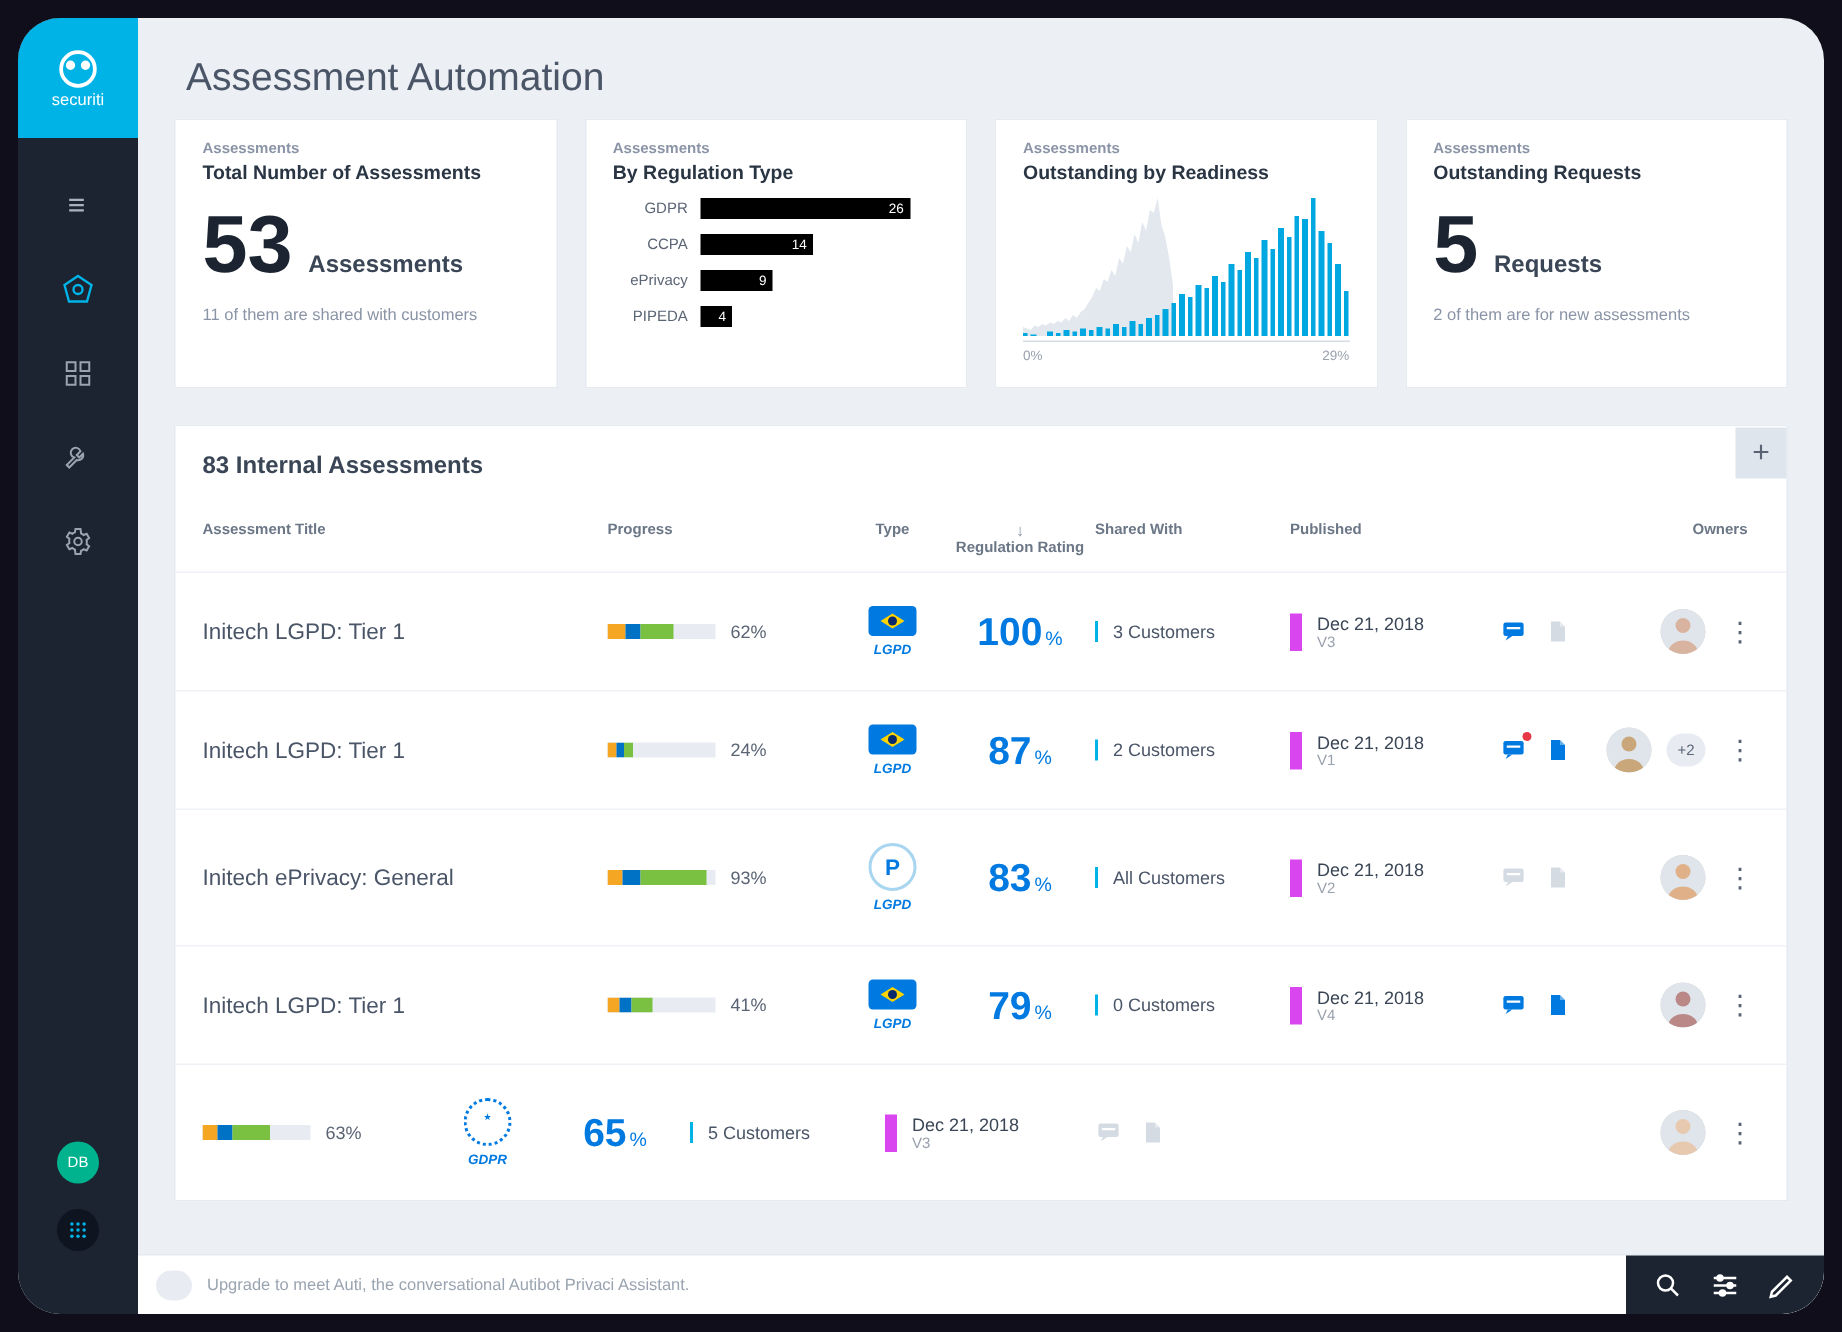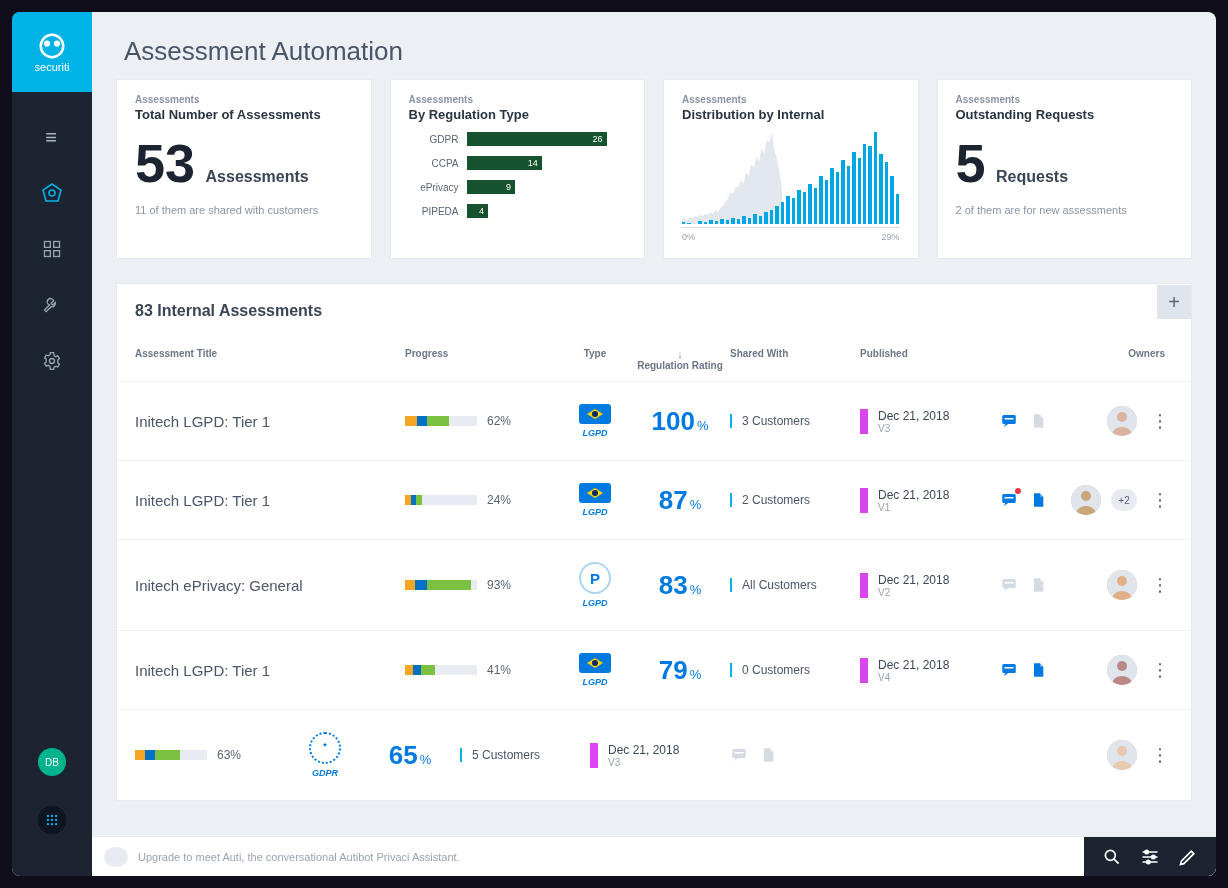--- a/index.html
+++ b/index.html
@@ -8,21 +8,21 @@
     background: #0f0e1a;
     width: 1228px;
     height: 888px;
     overflow: hidden;
     position: relative;
   }
   .tablet-frame {
     position: absolute;
     inset: 12px;
     background: #eceff3;
-    border-radius: 8px;
+    border-radius: 28px;
     overflow: hidden;
     display: flex;
   }
   .sidebar {
     width: 80px;
     background: #1b2430;
     display: flex;
     flex-direction: column;
     align-items: center;
     padding-bottom: 42px;
@@ -48,21 +48,21 @@
     flex: 1;
   }
   .side-ico {
     width: 30px; height: 30px;
     display:flex; align-items:center; justify-content:center;
     color:#9aa4b0;
     cursor:pointer;
   }
   .side-ico.active { color:#00b3e6; }
   .hamburger { color:#aab2bd; font-size:20px; letter-spacing:2px;}
-  .side-bottom { display:flex; flex-direction:column; gap:30px; align-items:center; }
+  .side-bottom { display:flex; flex-direction:column; gap:17px; align-items:center; }
   .avatar-chip {
     width:28px; height:28px; border-radius:50%;
     background:#00b38f; color:#fff; font-size:10px;
     display:flex; align-items:center; justify-content:center;
   }
   .dots-chip {
     width:28px; height:28px; border-radius:50%;
     background:#0e1520; color:#00b3e6; font-size:14px;
     display:flex; align-items:center; justify-content:center;
   }
@@ -84,21 +84,21 @@
     padding:14px 18px 16px 18px;
     flex:1;
   }
   .card-kicker { font-size:10px; color:#8a94a6; font-weight:600; }
   .card-title { font-size:13px; color:#2a3544; font-weight:700; margin-top:2px; }
   .big-num { font-size:54px; font-weight:700; color:#1b2430; line-height:1; margin-top:14px; display:inline-block;}
   .big-label { font-size:16px; color:#3a4656; font-weight:600; margin-left:6px; }
   .sub-note { font-size:11px; color:#8a94a6; margin-top:14px; }
   .bar-row { display:flex; align-items:center; gap:8px; margin-top:10px; font-size:10px; color:#5a6474;}
   .bar-label { width:50px; text-align:right; }
-  .bar-track { height:14px; background:#14532d; color:#fff; font-size:9px; display:flex; align-items:center; justify-content:flex-end; padding-right:4px;}
+  .bar-track { height:14px; background:#000000; color:#fff; font-size:9px; display:flex; align-items:center; justify-content:flex-end; padding-right:4px;}
   .hist { height:110px; position:relative; margin-top:10px;}
   .hist-bars { position:absolute; bottom:18px; left:0; right:0; height:92px; display:flex; align-items:flex-end; gap:2px;}
   .hist-bars div { flex:1; background:#00a7e0; }
   .hist-area { position:absolute; bottom:18px; left:0; right:0; height:92px; }
   .hist-axis { position:absolute; bottom:0; left:0; right:0; display:flex; justify-content:space-between; font-size:9px; color:#99a1ad; border-top:1px solid #d5dbe3; padding-top:4px;}
   
   .table-wrap { margin: 24px 24px 0 24px; background:#fff; border:1px solid #e5eaf0;}
   .table-header {
     display:flex; align-items:center; justify-content:space-between;
     padding:18px 18px 0 18px;
@@ -257,21 +257,21 @@
             </div>
             <div class="bar-row">
               <div class="bar-label">PIPEDA</div>
               <div class="bar-track" style="width: 21.5385px;">4</div>
             </div>
           </div>
       </div>
 
       <div class="card" style="flex:1.05">
         <div class="card-kicker">Assessments</div>
-        <div class="card-title">Distribution by Internal</div>
+        <div class="card-title">Outstanding by Readiness</div>
         <div class="hist">
           <svg class="hist-area" viewBox="0 0 100 92" preserveAspectRatio="none">
             <path id="area-path" fill="#e2e8ee" stroke="none" d="M0,92 L0,86 L2.564102564102564,87 L5.128205128205128,88 L7.6923076923076925,85 L10.256410256410255,86 L12.82051282051282,84 L15.384615384615385,85 L17.94871794871795,83 L20.51282051282051,84 L23.076923076923077,82 L25.64102564102564,83 L28.205128205128204,80 L30.76923076923077,82 L33.33333333333333,78 L35.8974358974359,80 L38.46153846153847,76 L41.02564102564102,74 L43.58974358974359,70 L46.15384615384615,66 L48.717948717948715,60 L51.28205128205128,62 L53.84615384615385,54 L56.41025641025641,56 L58.97435897435898,48 L61.53846153846154,52 L64.1025641025641,40 L66.66666666666666,44 L69.23076923076923,32 L71.7948717948718,36.00000000000001 L74.35897435897436,24 L76.92307692307693,30 L79.48717948717949,16 L82.05128205128204,22 L84.61538461538461,8 L87.17948717948718,10 L89.74358974358975,0 L92.3076923076923,18 L94.87179487179486,26 L97.43589743589743,40 L100,58 L100,92 Z"></path>
           </svg>
           <div class="hist-bars" id="hist-bars">
               <div style="height: 2px;"></div>
               <div style="height: 1px;"></div>
               <div style="height: 0px;"></div>
               <div style="height: 3px;"></div>
               <div style="height: 2px;"></div>

